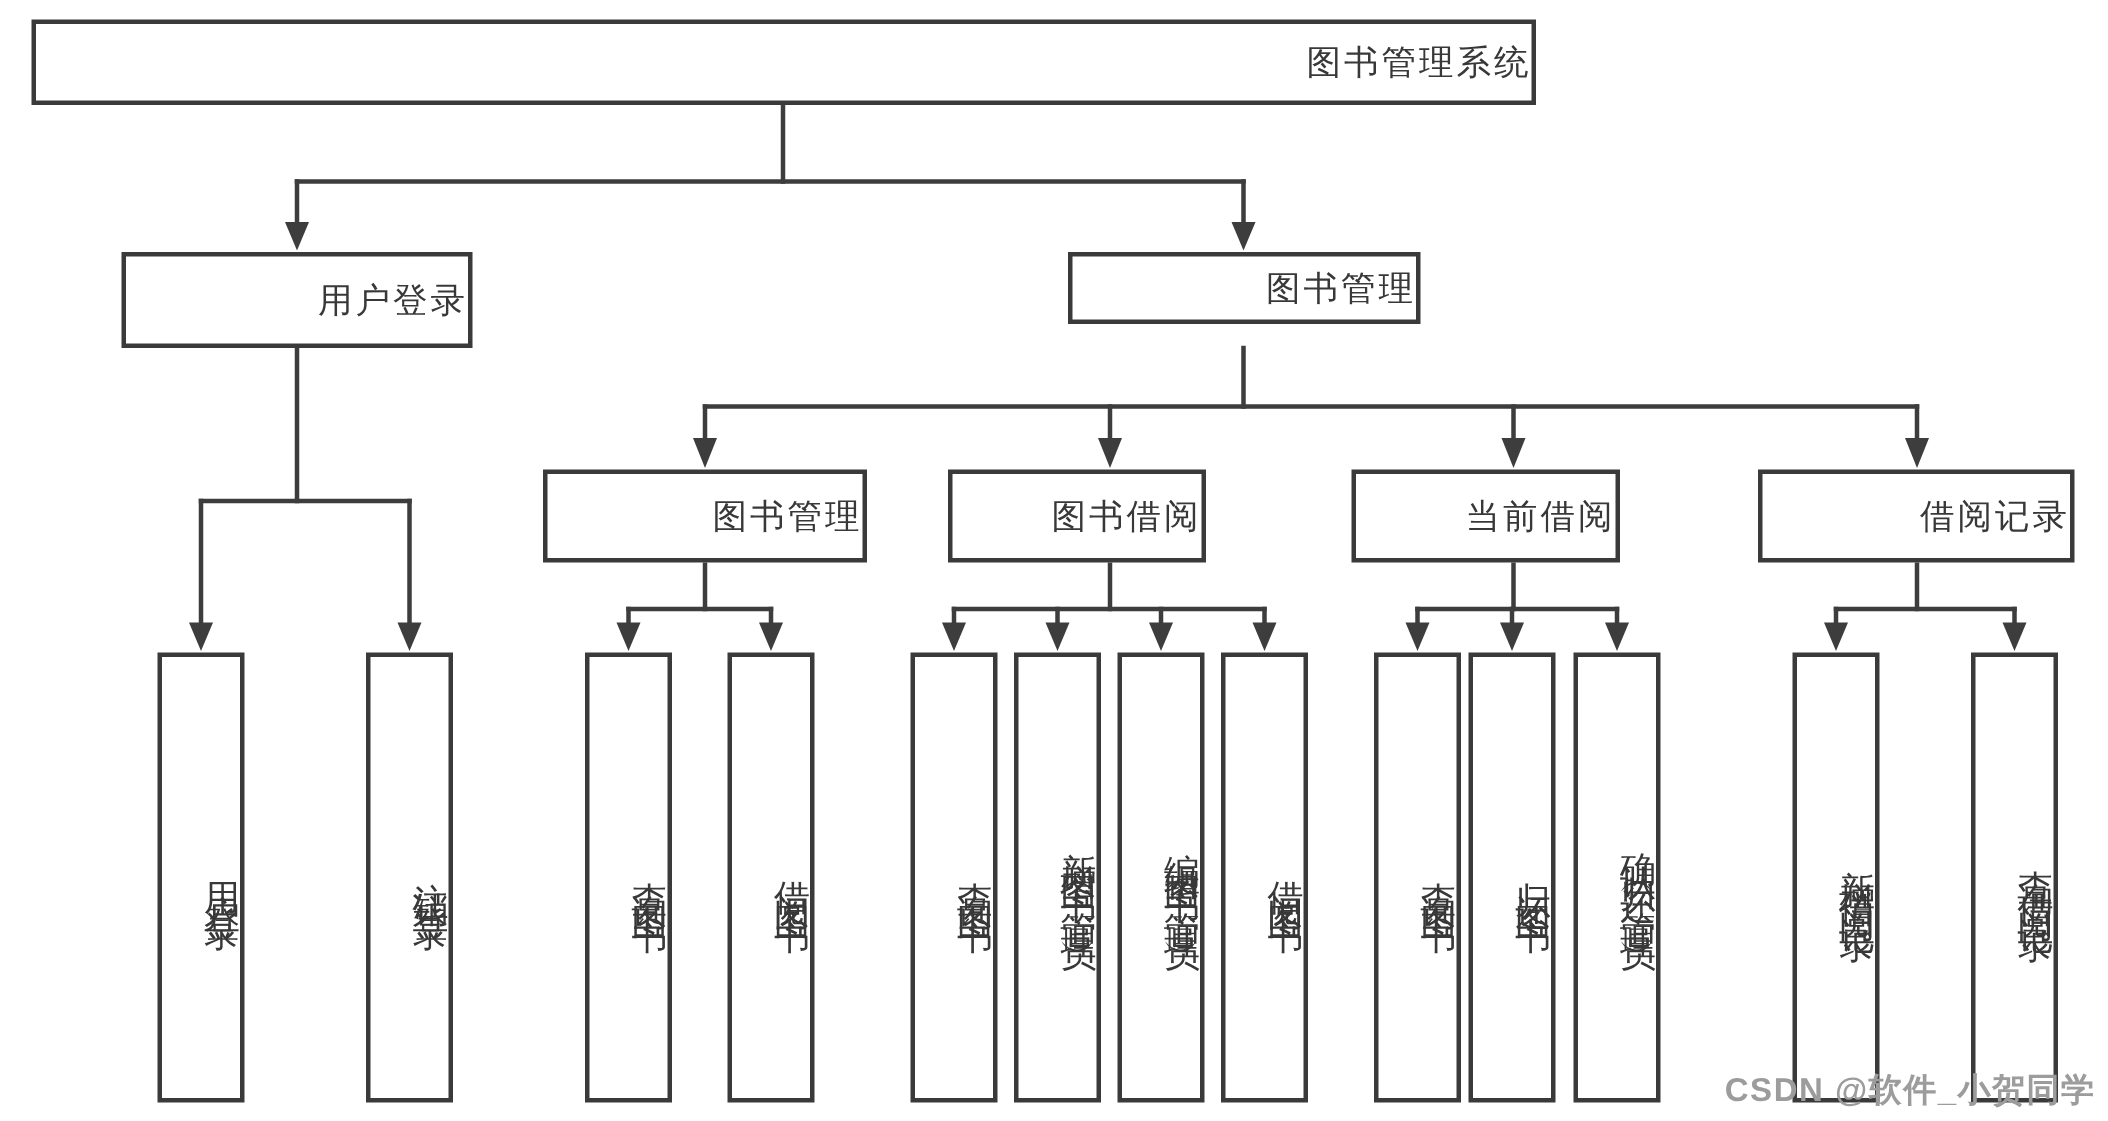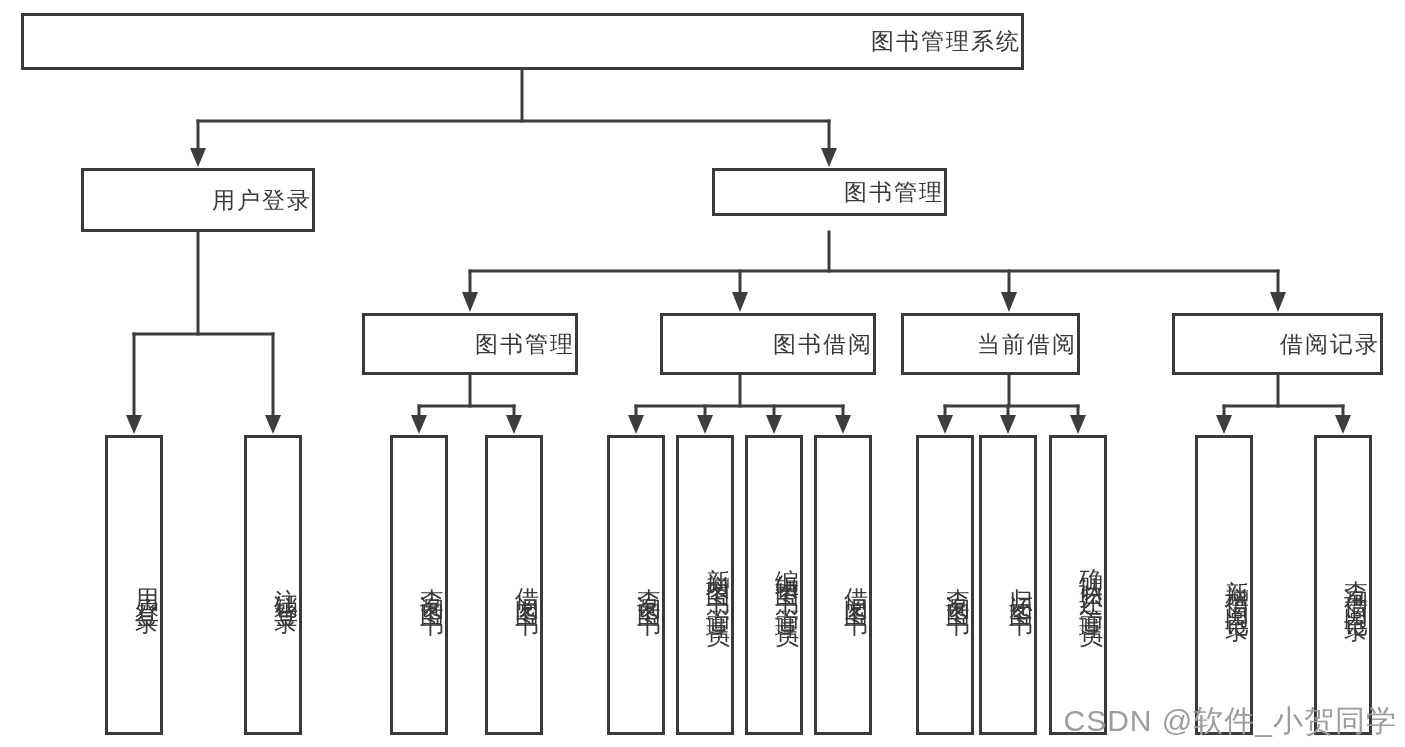--- a/index.html
+++ b/index.html
@@ -47,25 +47,26 @@
     font-size:24px;
     letter-spacing:8px;
     line-height:1.1;
     color:var(--text);
     white-space:nowrap;
   }
   .watermark{
     position:absolute;
     right:8px;
     bottom:5px;
-    font-size:30px;
+    font-size:22px;
     color:var(--watermark);
     letter-spacing:1px;
     white-space:nowrap;
     z-index:5;
+    font-weight:bold;
   }
 </style>
 </head>
 <body>
 
 <div class="stage">
 
   <svg class="wires" width="1405" height="747" viewBox="0 0 1405 747" aria-hidden="true">
     <g stroke="currentColor" stroke-width="3" stroke-linecap="square" fill="none">
 
@@ -139,21 +140,21 @@
   <div class="box h" style="left:81px;top:168px;width:234px;height:64px">
     <span>用户登录</span>
   </div>
   <div class="box h" style="left:712px;top:168px;width:235px;height:48px">
     <span>图书管理</span>
   </div>
 
   <div class="box h" style="left:362px;top:313px;width:216px;height:62px">
     <span>图书管理</span>
   </div>
-  <div class="box h" style="left:660px;top:313px;width:216px;height:62px">
+  <div class="box h" style="left:632px;top:313px;width:172px;height:62px">
     <span>图书借阅</span>
   </div>
   <div class="box h" style="left:901px;top:313px;width:179px;height:62px">
     <span>当前借阅</span>
   </div>
   <div class="box h" style="left:1172px;top:313px;width:211px;height:62px">
     <span>借阅记录</span>
   </div>
 
   <div class="box v" style="left:105px;top:435px;width:58px;height:300px">

